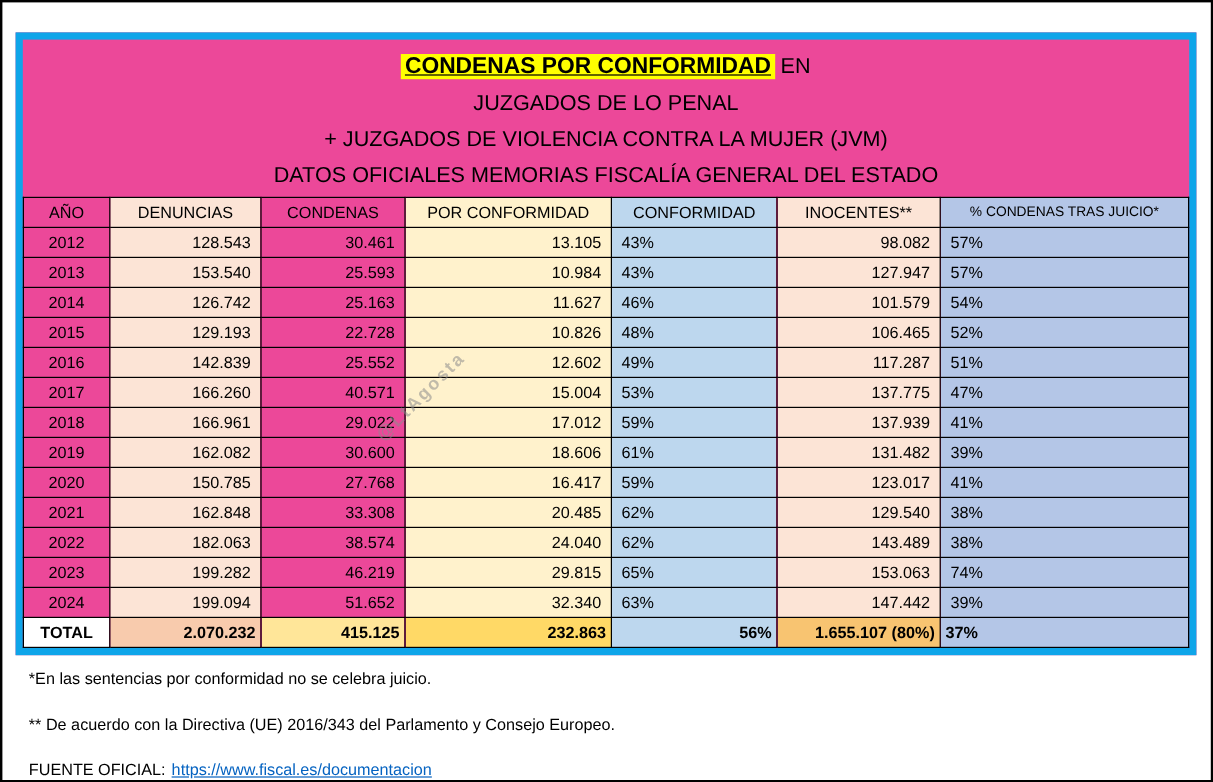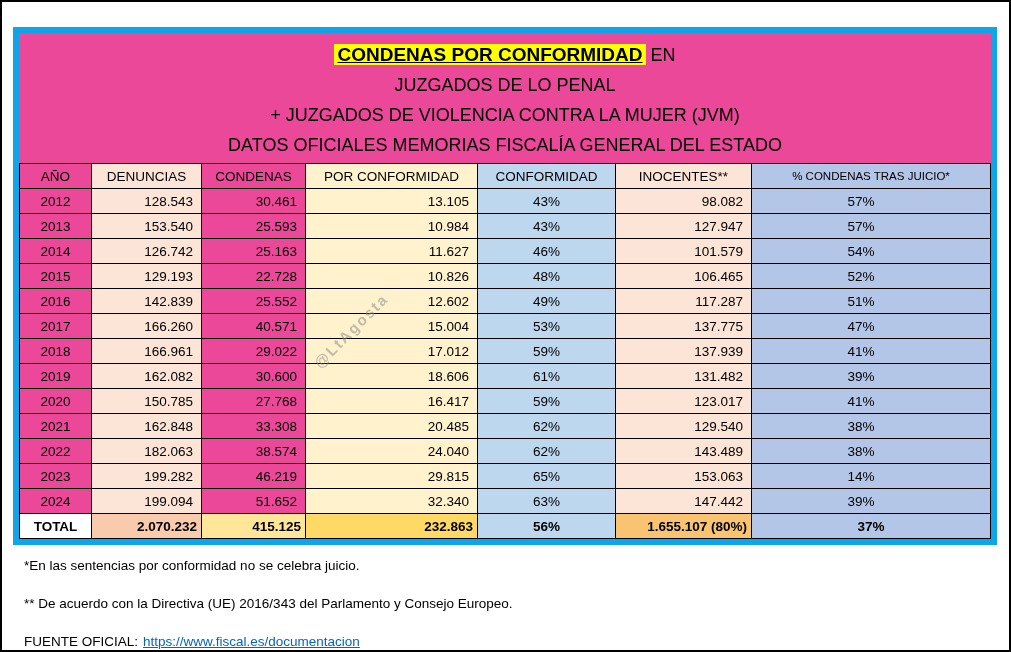--- a/index.html
+++ b/index.html
@@ -46,32 +46,32 @@
     color: #000;
     overflow: hidden;
     white-space: nowrap;
   }
   .data-table thead th {
     font-weight: normal;
     text-align: center;
     padding: 0 2px;
   }
   th.c0 { width: 72px; }
-  th.c1 { width: 110px; }
-  th.c2 { width: 104px; }
+  th.c1 { width: 126px; }
+  th.c2 { width: 120px; }
   th.c3 { width: 172px; }
   th.c4 { width: 138px; }
   th.c5 { width: 136px; }
   th.c6 { font-size: 11.5px; }
 
   td.c0 { text-align: center; }
   td.c1, td.c2, td.c3 { text-align: right; }
-  td.c4 { text-align: center; }
+  td.c4 { }
   td.c5 { text-align: right; }
-  td.c6 { text-align: center; padding-right: 28px; }
+  td.c6 { text-align: left; padding-right: 28px; }
 
   th.c1, td.c1 { background: var(--col-denuncias, #FCE4D6); }
   th.c3, td.c3 { background: var(--col-conformidad, #FFF2CC); }
   th.c4, td.c4 { background: var(--col-pct-blue, #BDD7EE); }
   th.c5, td.c5 { background: var(--col-inocentes, #FCE4D6); }
   th.c6, td.c6 { background: var(--col-juicio, #B4C6E7); }
 
   tfoot td {
     font-weight: bold;
     font-size: 15px;
@@ -241,21 +241,21 @@
             <td class="c5">143.489</td>
             <td class="c6">38%</td>
           </tr>
           <tr>
             <td class="c0">2023</td>
             <td class="c1">199.282</td>
             <td class="c2">46.219</td>
             <td class="c3">29.815</td>
             <td class="c4">65%</td>
             <td class="c5">153.063</td>
-            <td class="c6">14%</td>
+            <td class="c6">74%</td>
           </tr>
           <tr>
             <td class="c0">2024</td>
             <td class="c1">199.094</td>
             <td class="c2">51.652</td>
             <td class="c3">32.340</td>
             <td class="c4">63%</td>
             <td class="c5">147.442</td>
             <td class="c6">39%</td>
           </tr>

